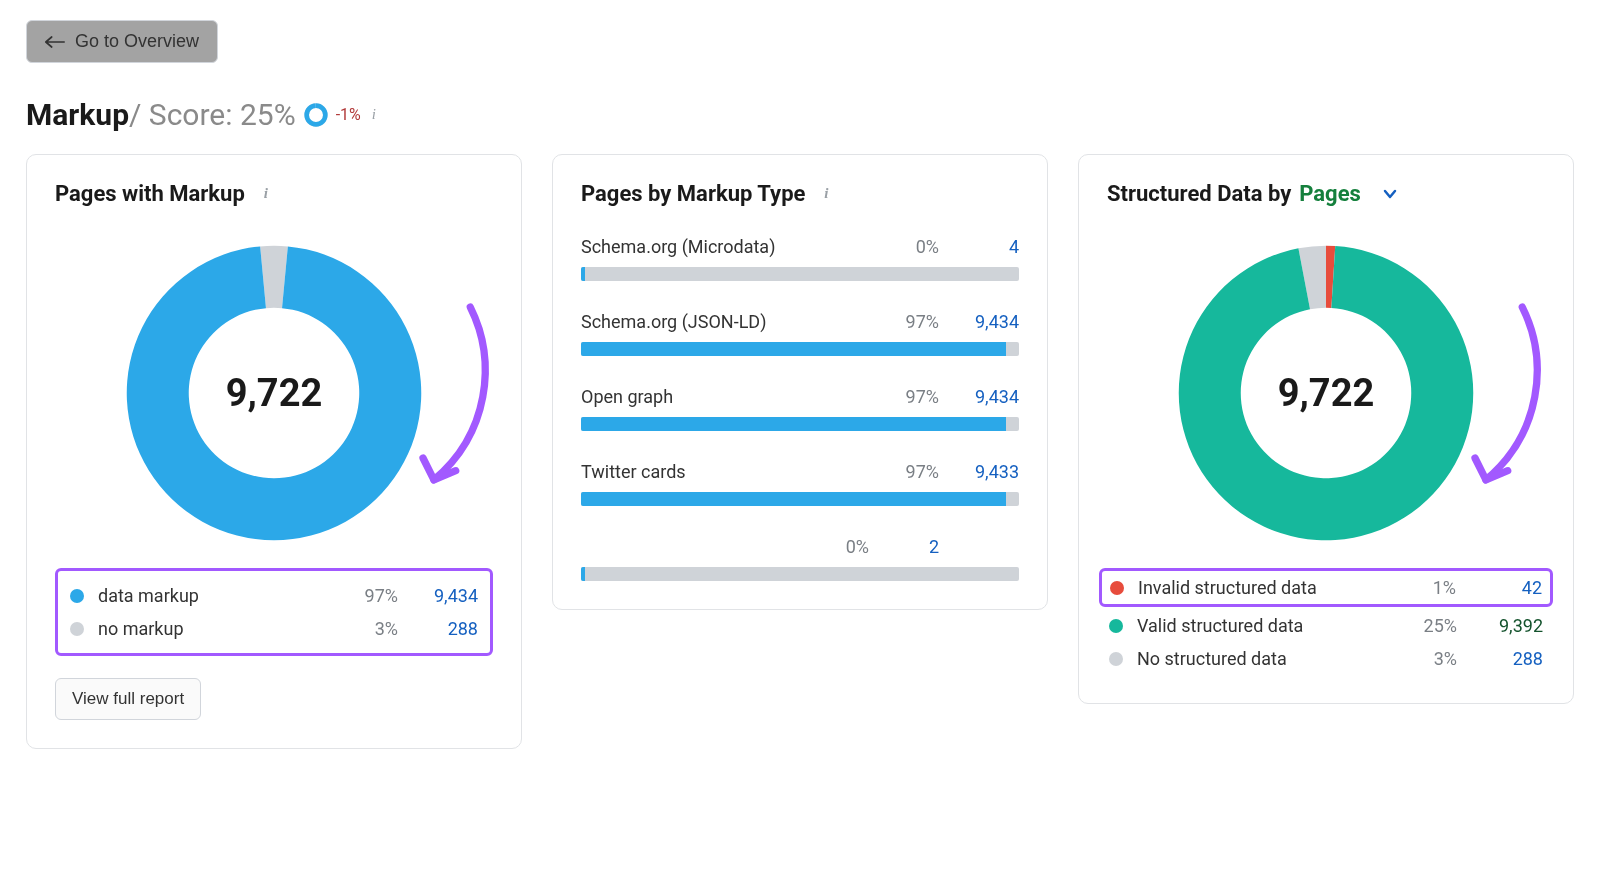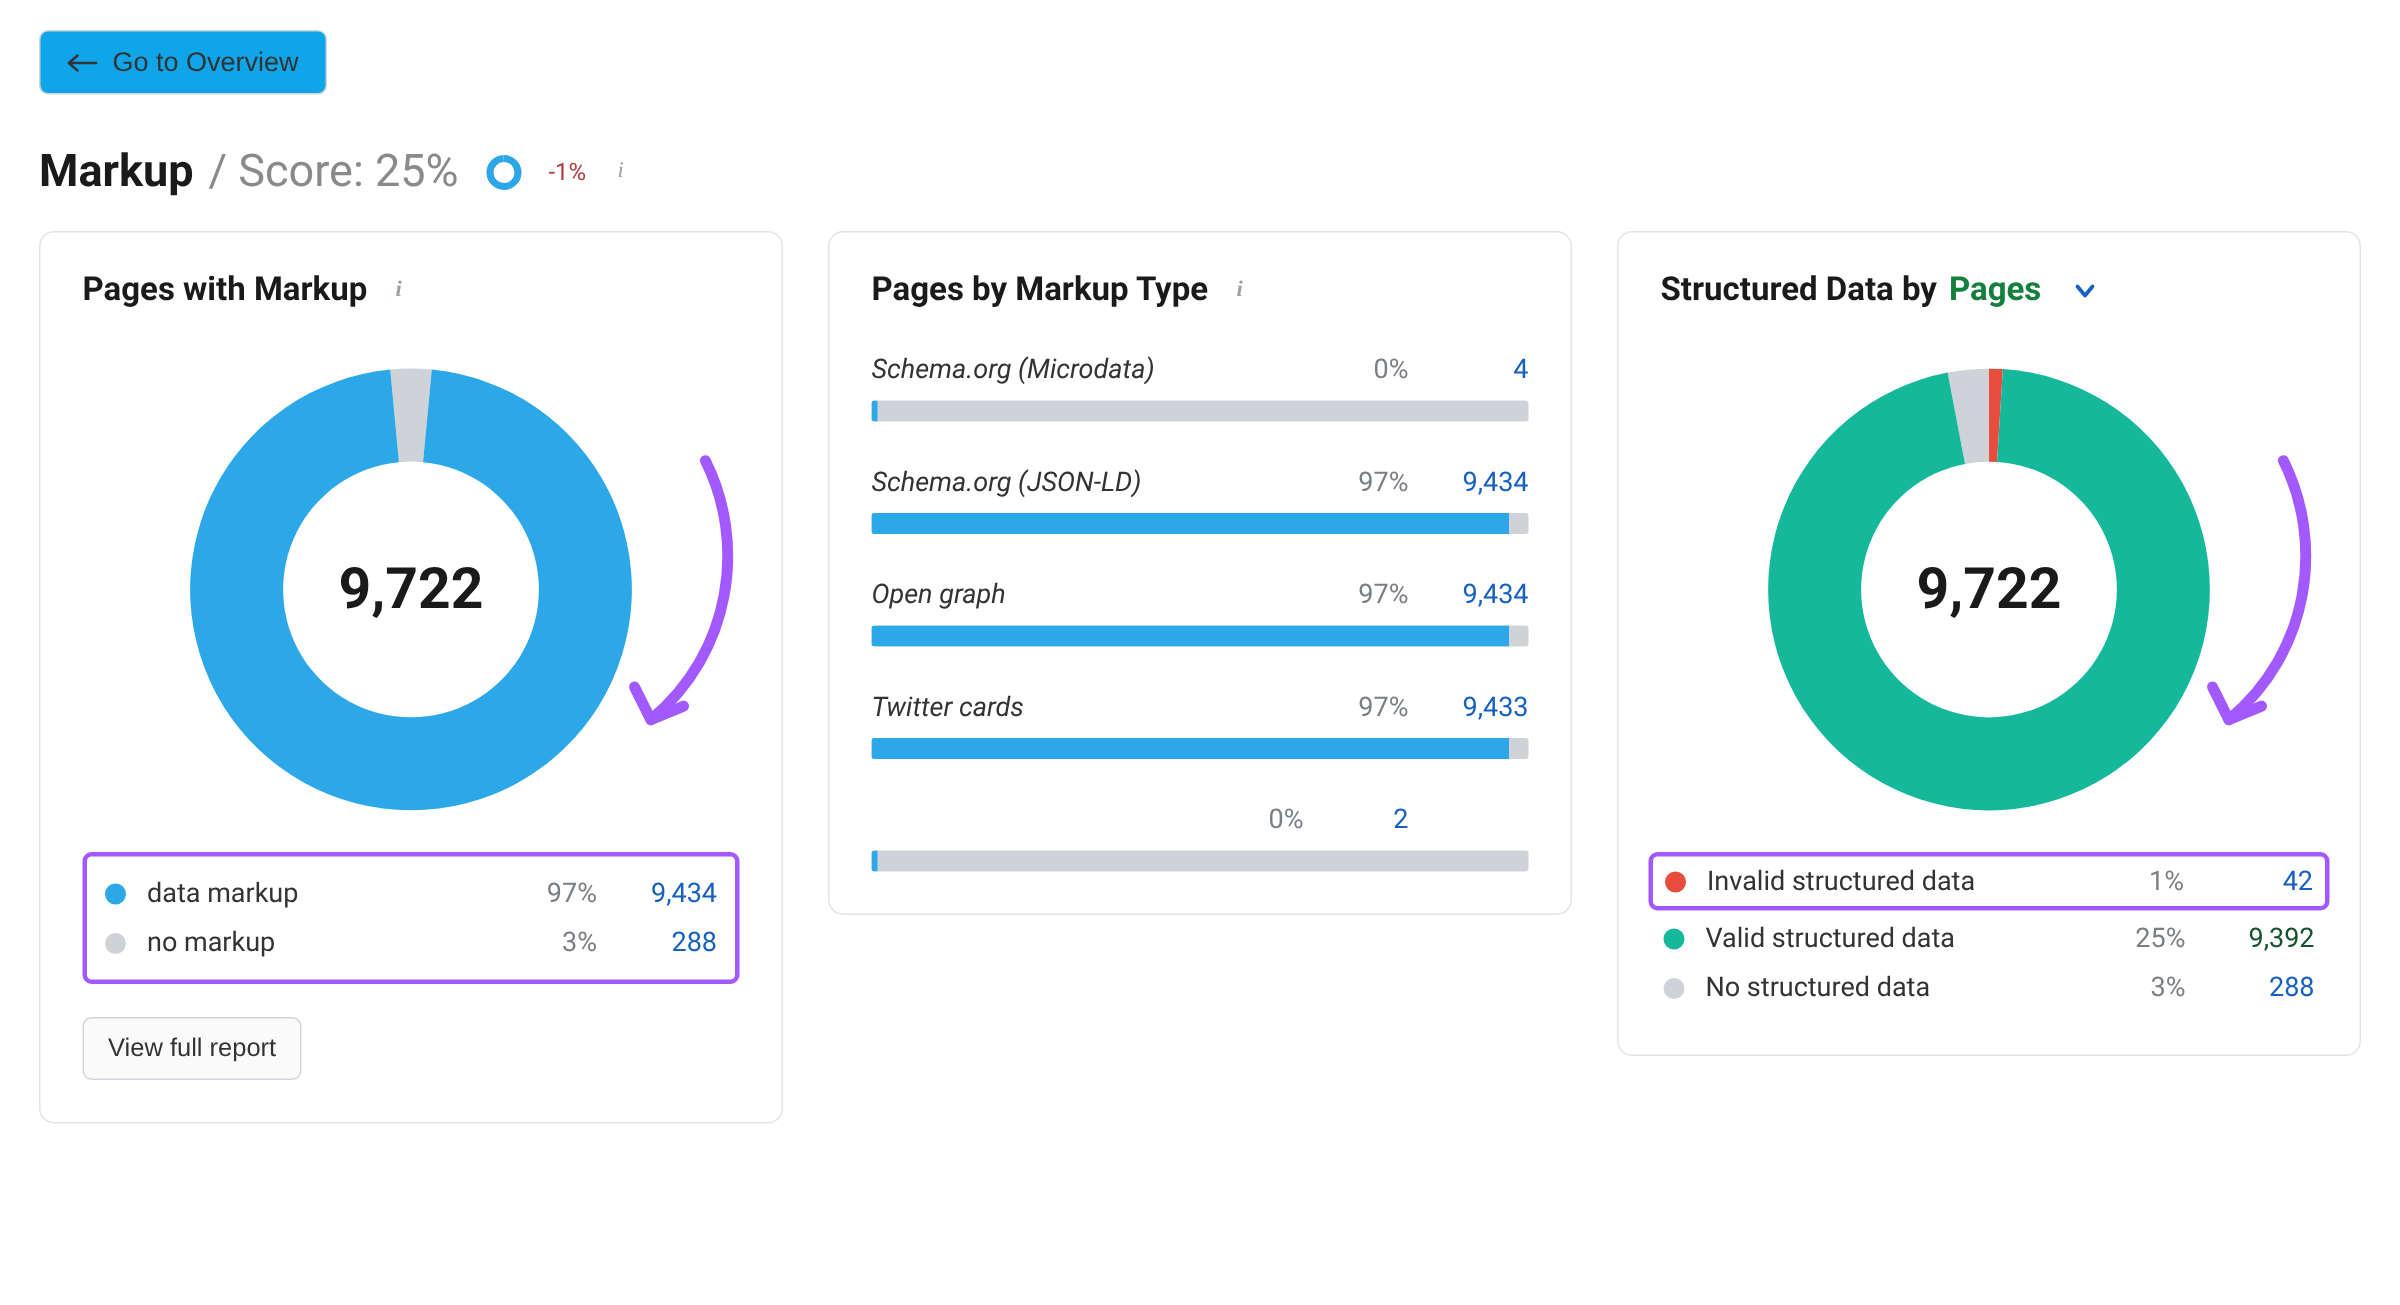--- a/index.html
+++ b/index.html
@@ -10,34 +10,33 @@
     padding: 20px 26px;
     font-size: 16px;
   }
 
   
   .back-btn {
     display: inline-flex;
     align-items: center;
     gap: 10px;
     border: 1px solid #d1d5db;
-    background: #0ea5e9;
+    background: #a3a3a3;
     border-radius: 6px;
     padding: 10px 18px;
     font-size: 18px;
     color: #333;
     cursor: pointer;
   }
   .back-btn svg { width: 20px; height: 14px; }
 
   
   .page-header {
     display: flex;
     align-items: center;
-    gap: 10px;
     margin: 34px 0 22px 0;
   }
   .page-header .title { font-size: 30px; font-weight: 700; }
   .page-header .score-label { font-size: 30px; color: #8a8a8a; font-weight: 400; }
   .mini-donut { width: 28px; height: 28px; margin-left: 6px; }
   .delta { color: #b23b3b; font-size: 16px; margin-left: 6px; }
   .info-icon {
     width: 18px; height: 18px; border-radius: 50%;
     display: inline-flex; align-items: center; justify-content: center;
     color: #9aa0a6; font-style: italic; font-family: Georgia, serif;
@@ -136,21 +135,21 @@
   
   .bar-list { margin-top: 30px; display: flex; flex-direction: column; gap: 30px; }
   .bar-item {}
   .bar-top {
     display: grid;
     grid-template-columns: 1fr 60px 70px;
     gap: 10px;
     font-size: 18px;
     margin-bottom: 10px;
   }
-  .bar-name { color: #333; font-style: italic; }
+  .bar-name { color: #333; }
   .bar-pct { color: #7a7f85; text-align: right; }
   .bar-cnt { color: #1560c0; text-align: right; }
   .bar-track {
     height: 14px;
     background: #cfd3d8;
     border-radius: 2px;
     position: relative;
     overflow: hidden;
   }
   .bar-fill {

